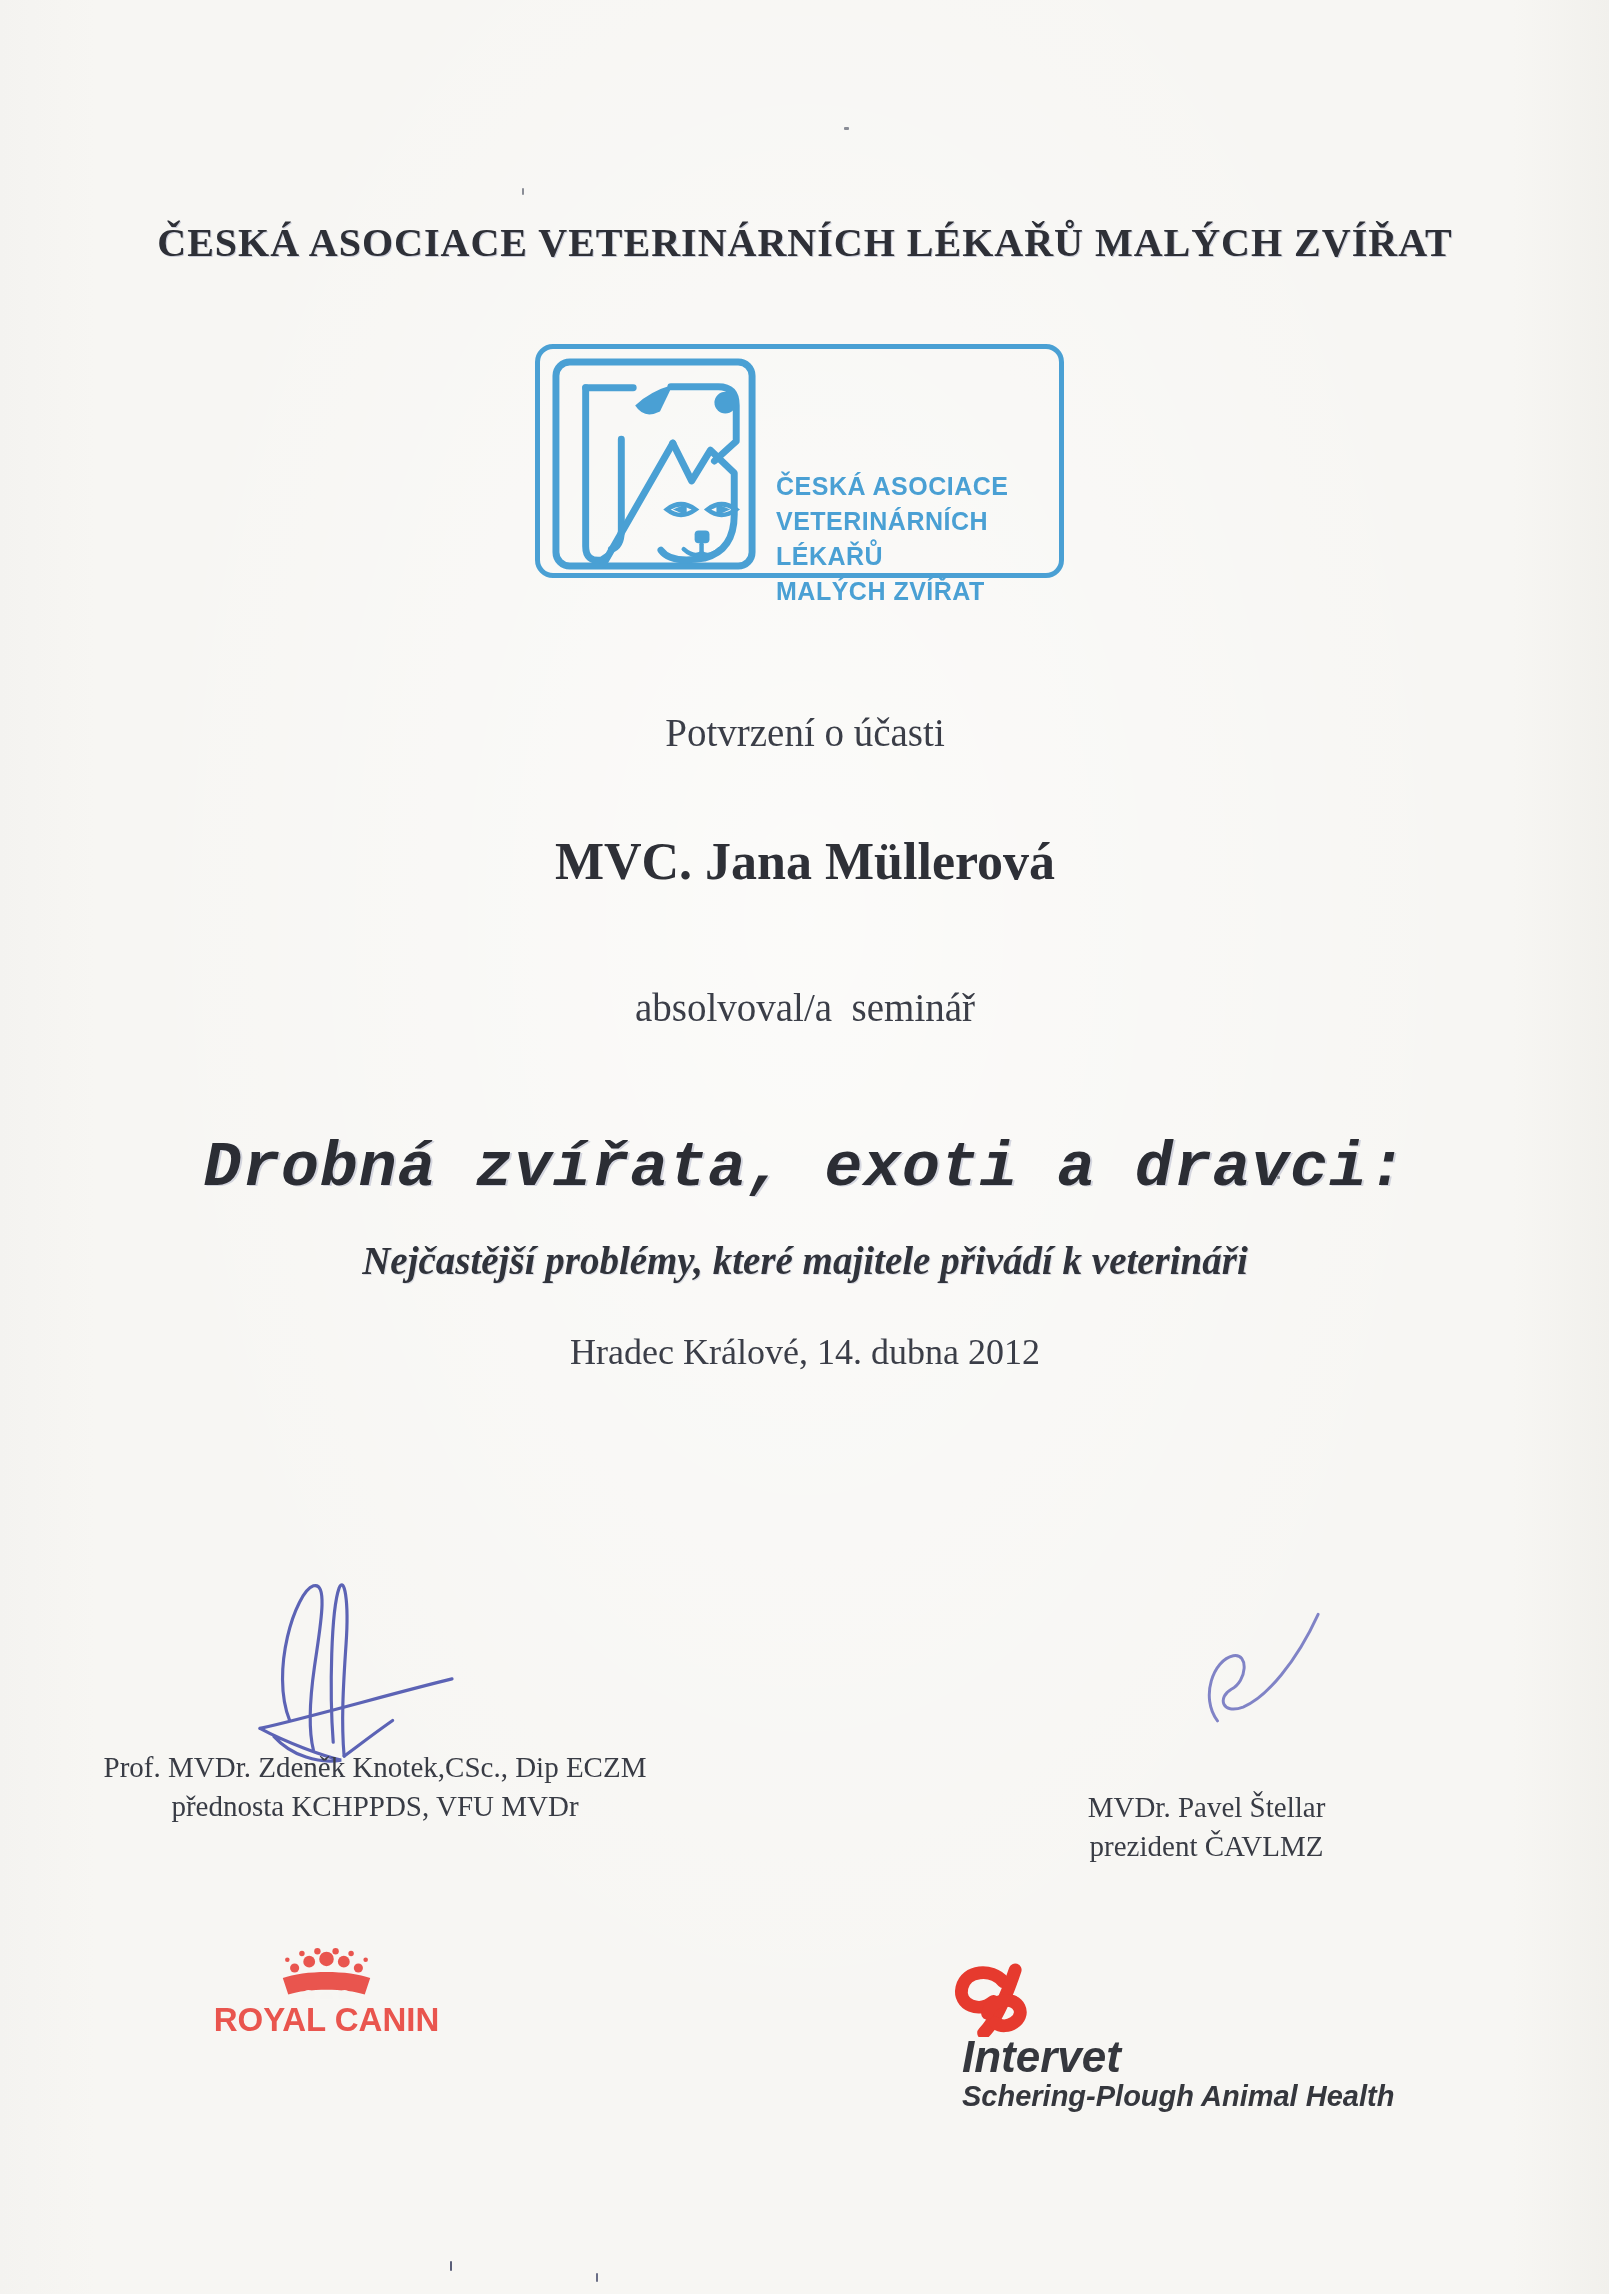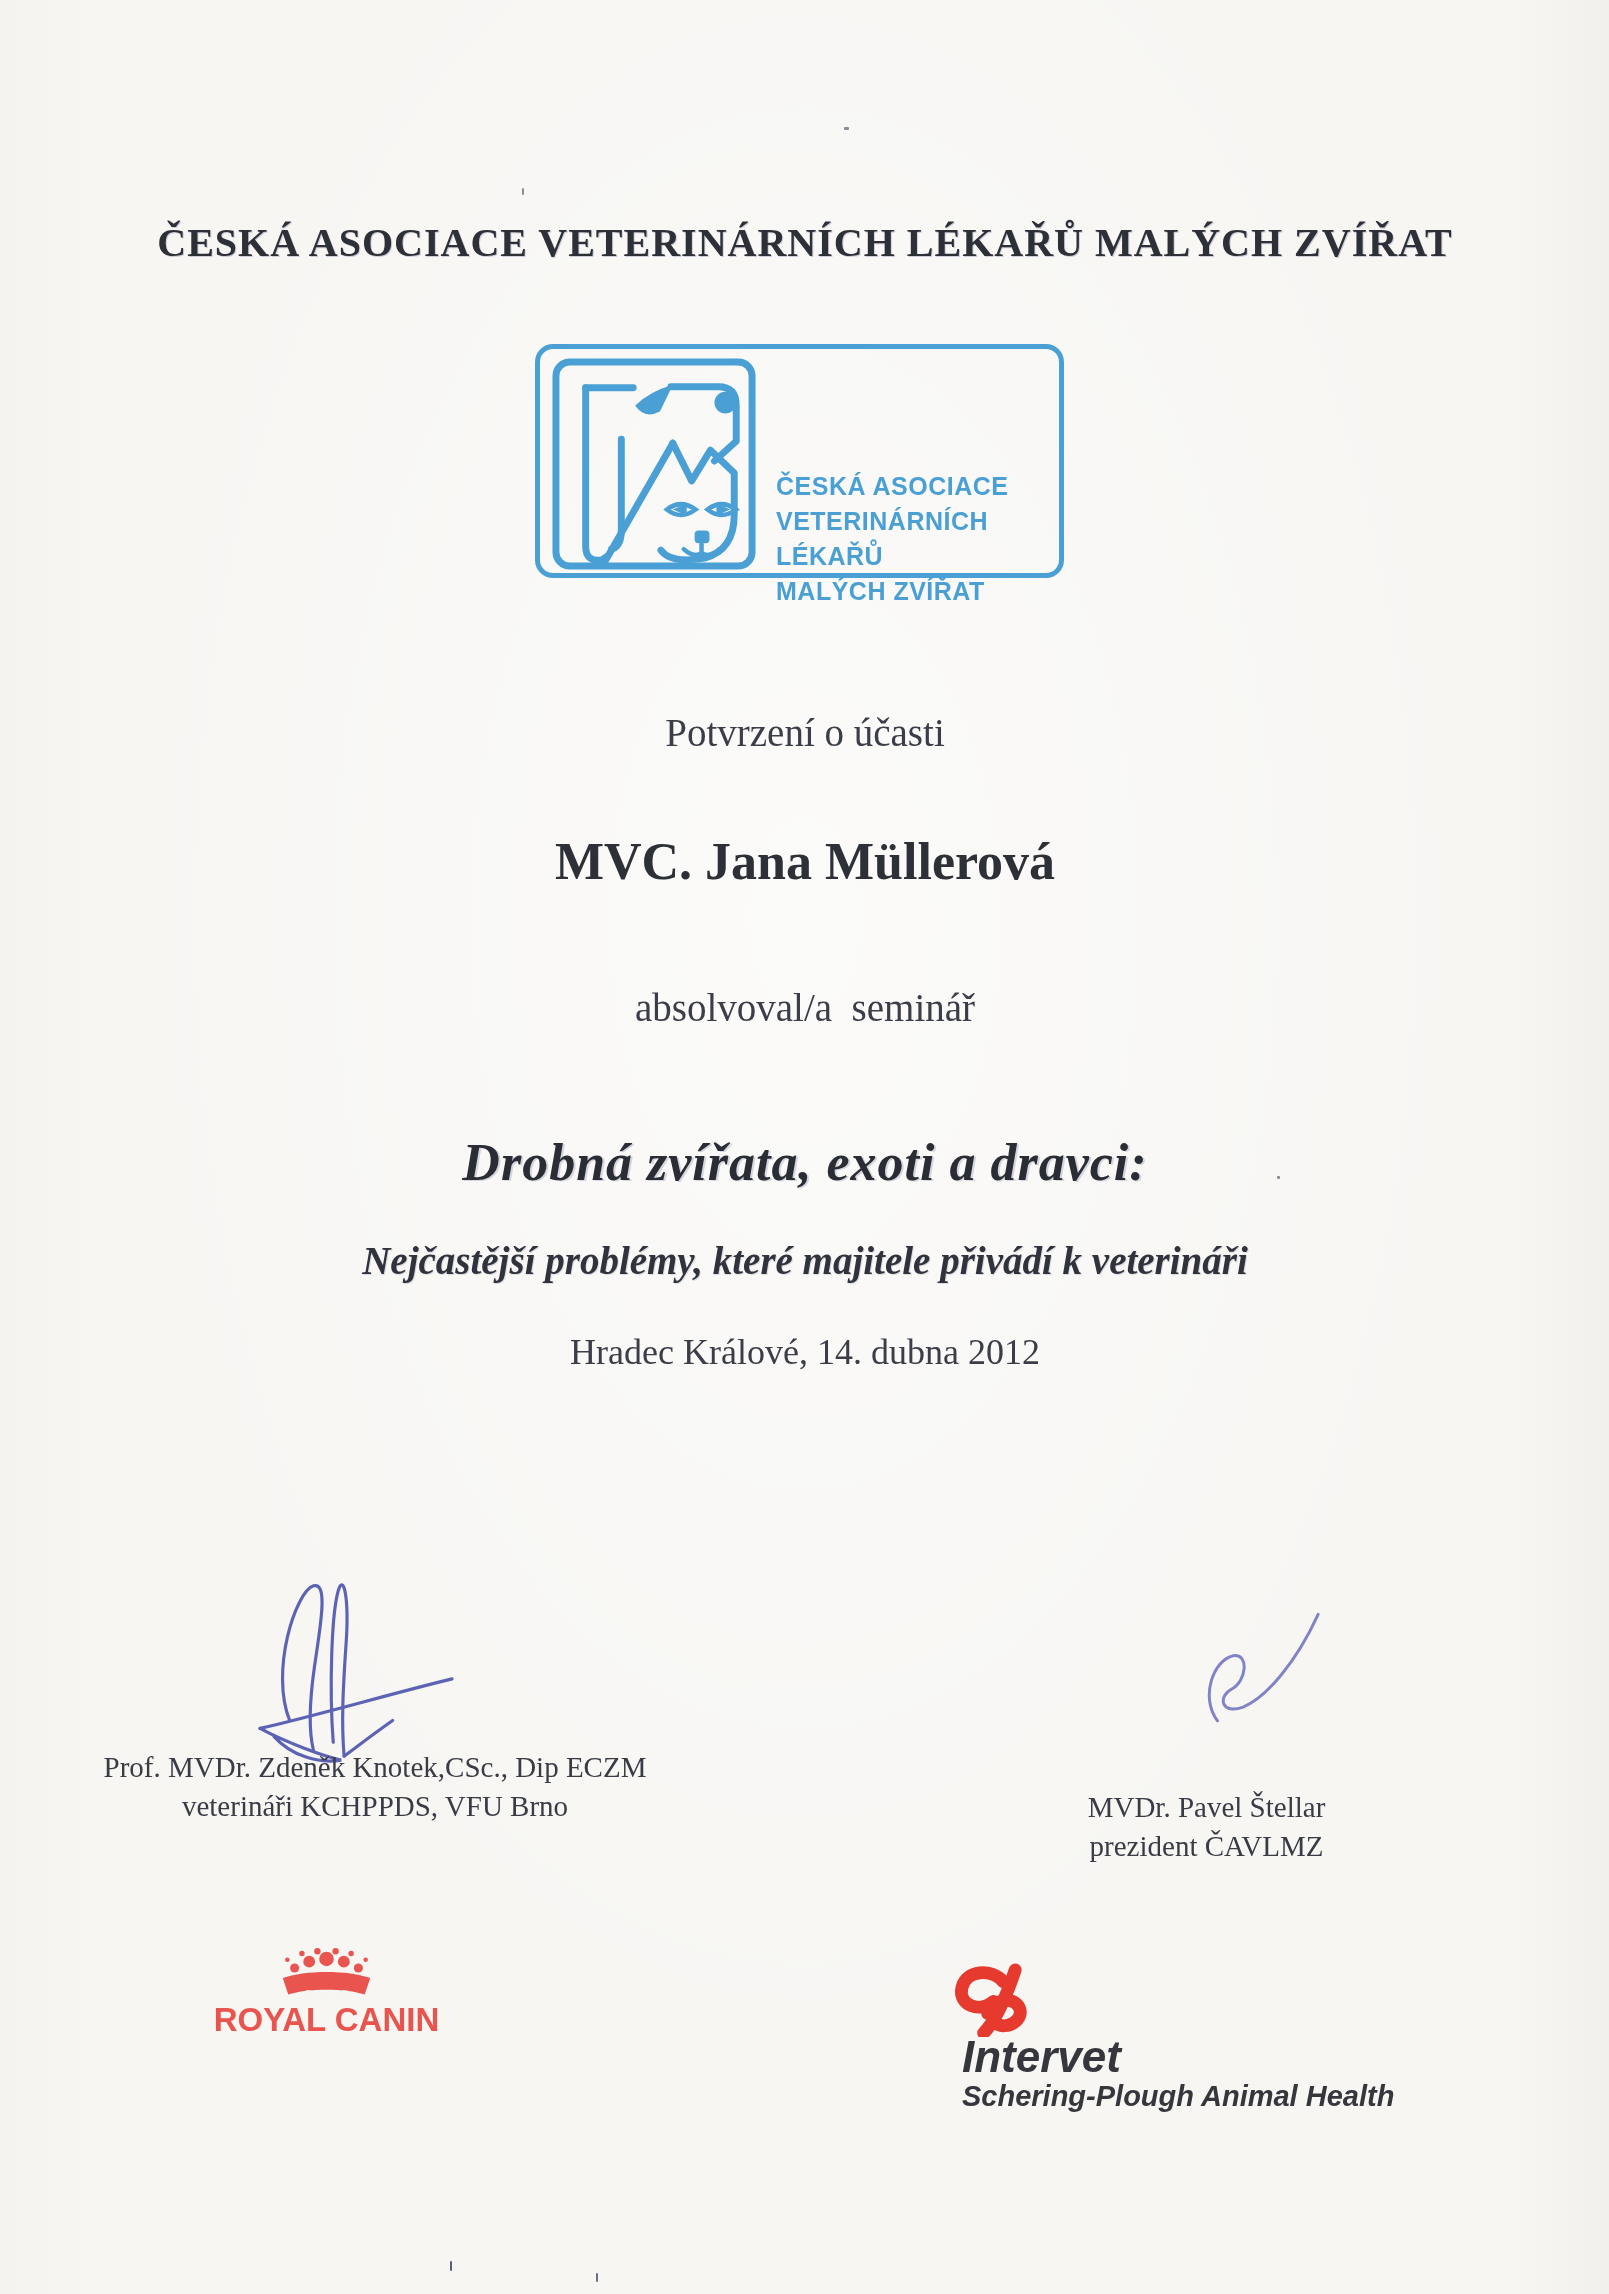--- a/index.html
+++ b/index.html
@@ -32,22 +32,22 @@
   .emblem{position:absolute;left:10px;top:7px;}
   .logo-text{
     position:absolute;left:236px;top:120px;
     font-family:"Liberation Sans", sans-serif;font-weight:bold;
     font-size:25px;line-height:35px;color:#4aa0d4;letter-spacing:0.5px;
   }
   .potvrzeni{top:710px;font-size:39px;color:#3b3e48;}
   .recipient{top:832px;font-size:52px;font-weight:bold;color:#2e3037;}
   .absolvoval{top:985px;font-size:39px;color:#3b3e48;white-space:pre;}
   .sem-title{
-    top:1133px;font-size:52px;font-weight:bold;font-style:italic;color:#2b2d34;
-    letter-spacing:1px;text-shadow:2px 1px 0 rgba(80,90,140,0.22);
+    top:1133px;font-size:63px;font-weight:bold;font-style:italic;color:#2b2d34;
+    letter-spacing:1px;text-shadow:2px 1px 0 rgba(80,90,140,0.22);font-family:Liberation Mono, monospace;
   }
   .sem-subtitle{
     top:1238px;font-size:39px;font-weight:bold;font-style:italic;color:#30333b;
     text-shadow:1px 1px 0 rgba(80,90,140,0.18);
   }
   .venue-date{top:1331px;font-size:36px;color:#3b3e48;}
   .sig-block{
     position:absolute;text-align:center;font-size:29px;line-height:39px;color:#393c45;
   }
   .sig-left-block{left:58px;top:1748px;width:634px;}
@@ -131,21 +131,21 @@
       <path d="M 99 186 C 110 178, 128 164, 148 150"></path>
     </g>
   </svg>
 
   <svg class="sig-svg" style="left:1178px;top:1602px;" width="150" height="141" viewBox="0 0 152 142">
     <path d="M 40 120 C 22 96, 36 58, 56 54 C 72 51, 70 80, 54 88 C 40 96, 44 114, 66 106 C 90 96, 120 60, 142 12" fill="none" stroke="#8083c6" stroke-width="3" stroke-linecap="round"></path>
   </svg>
 
   <div class="sig-block sig-left-block">
     <div>Prof. MVDr. Zdeněk Knotek,CSc., Dip ECZM</div>
-    <div>veterináři KCHPPDS, VFU Brno</div>
+    <div>přednosta KCHPPDS, VFU MVDr</div>
   </div>
 
   <div class="sig-block sig-right-block">
     <div>MVDr. Pavel Štellar</div>
     <div>prezident ČAVLMZ</div>
   </div>
 
   <div class="rc-logo">
     <svg width="129" height="51" viewBox="0 0 130 56">
       <g fill="#e9554e">

